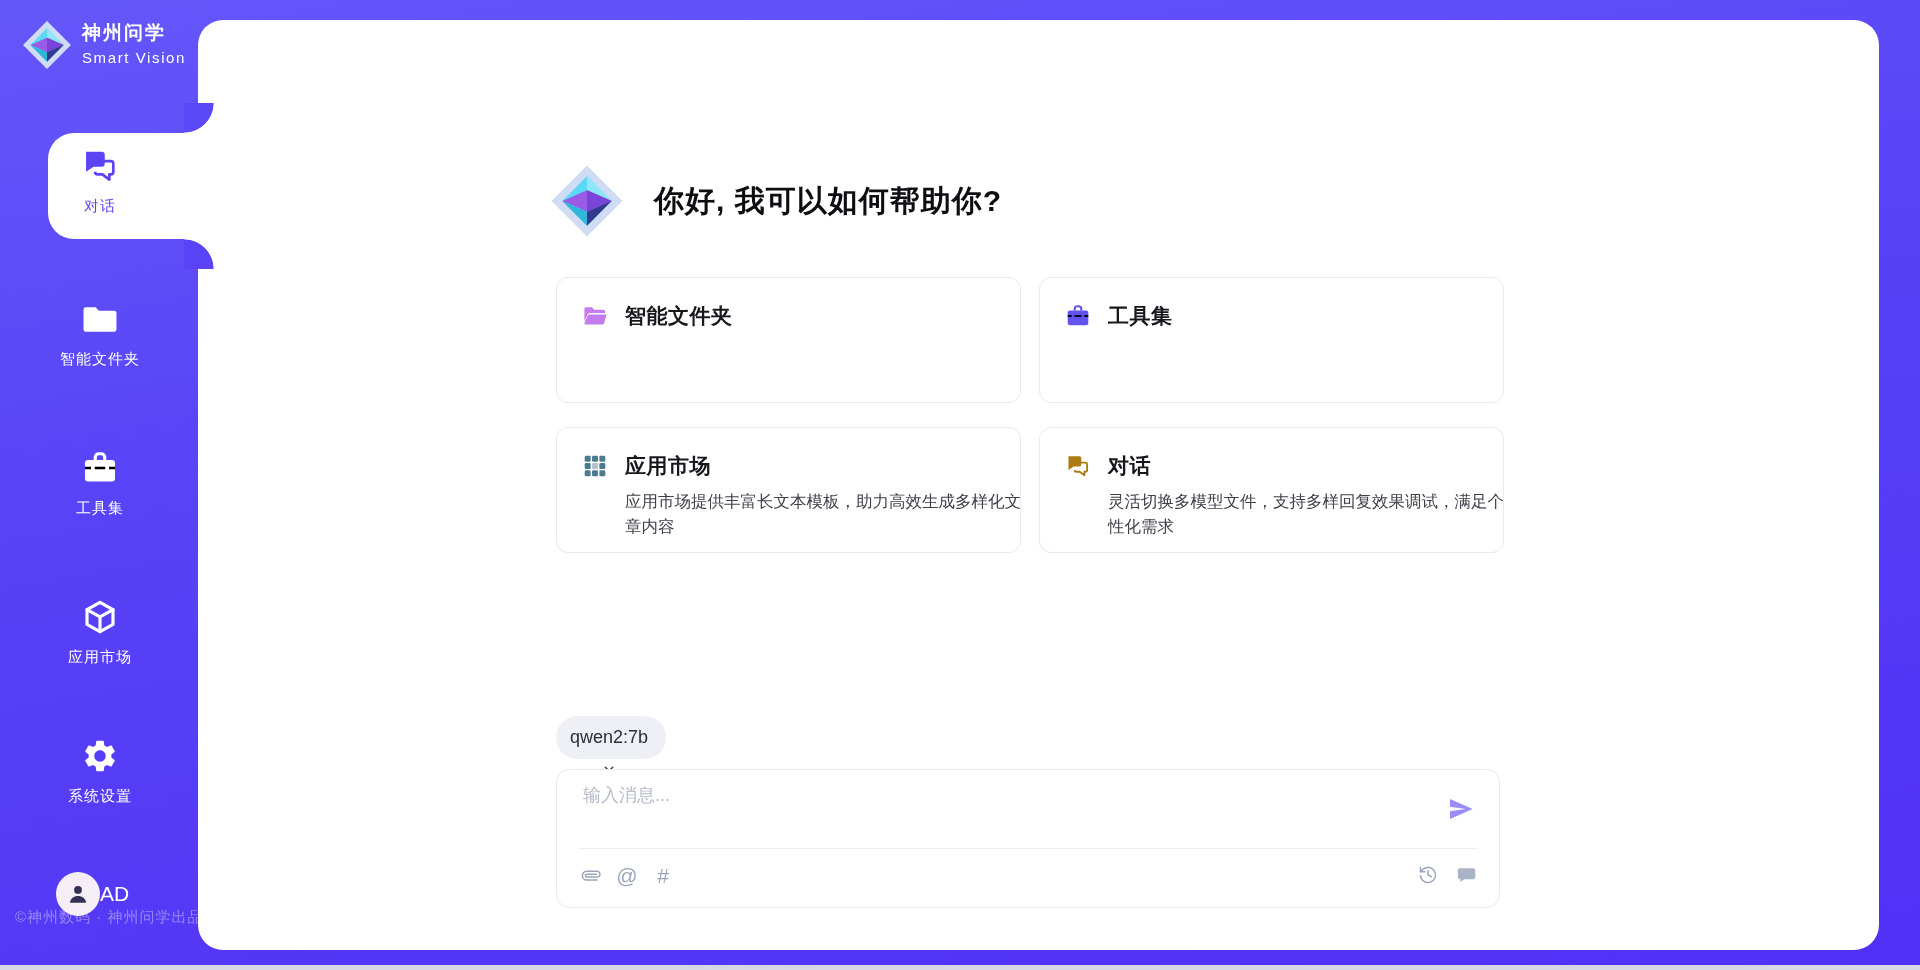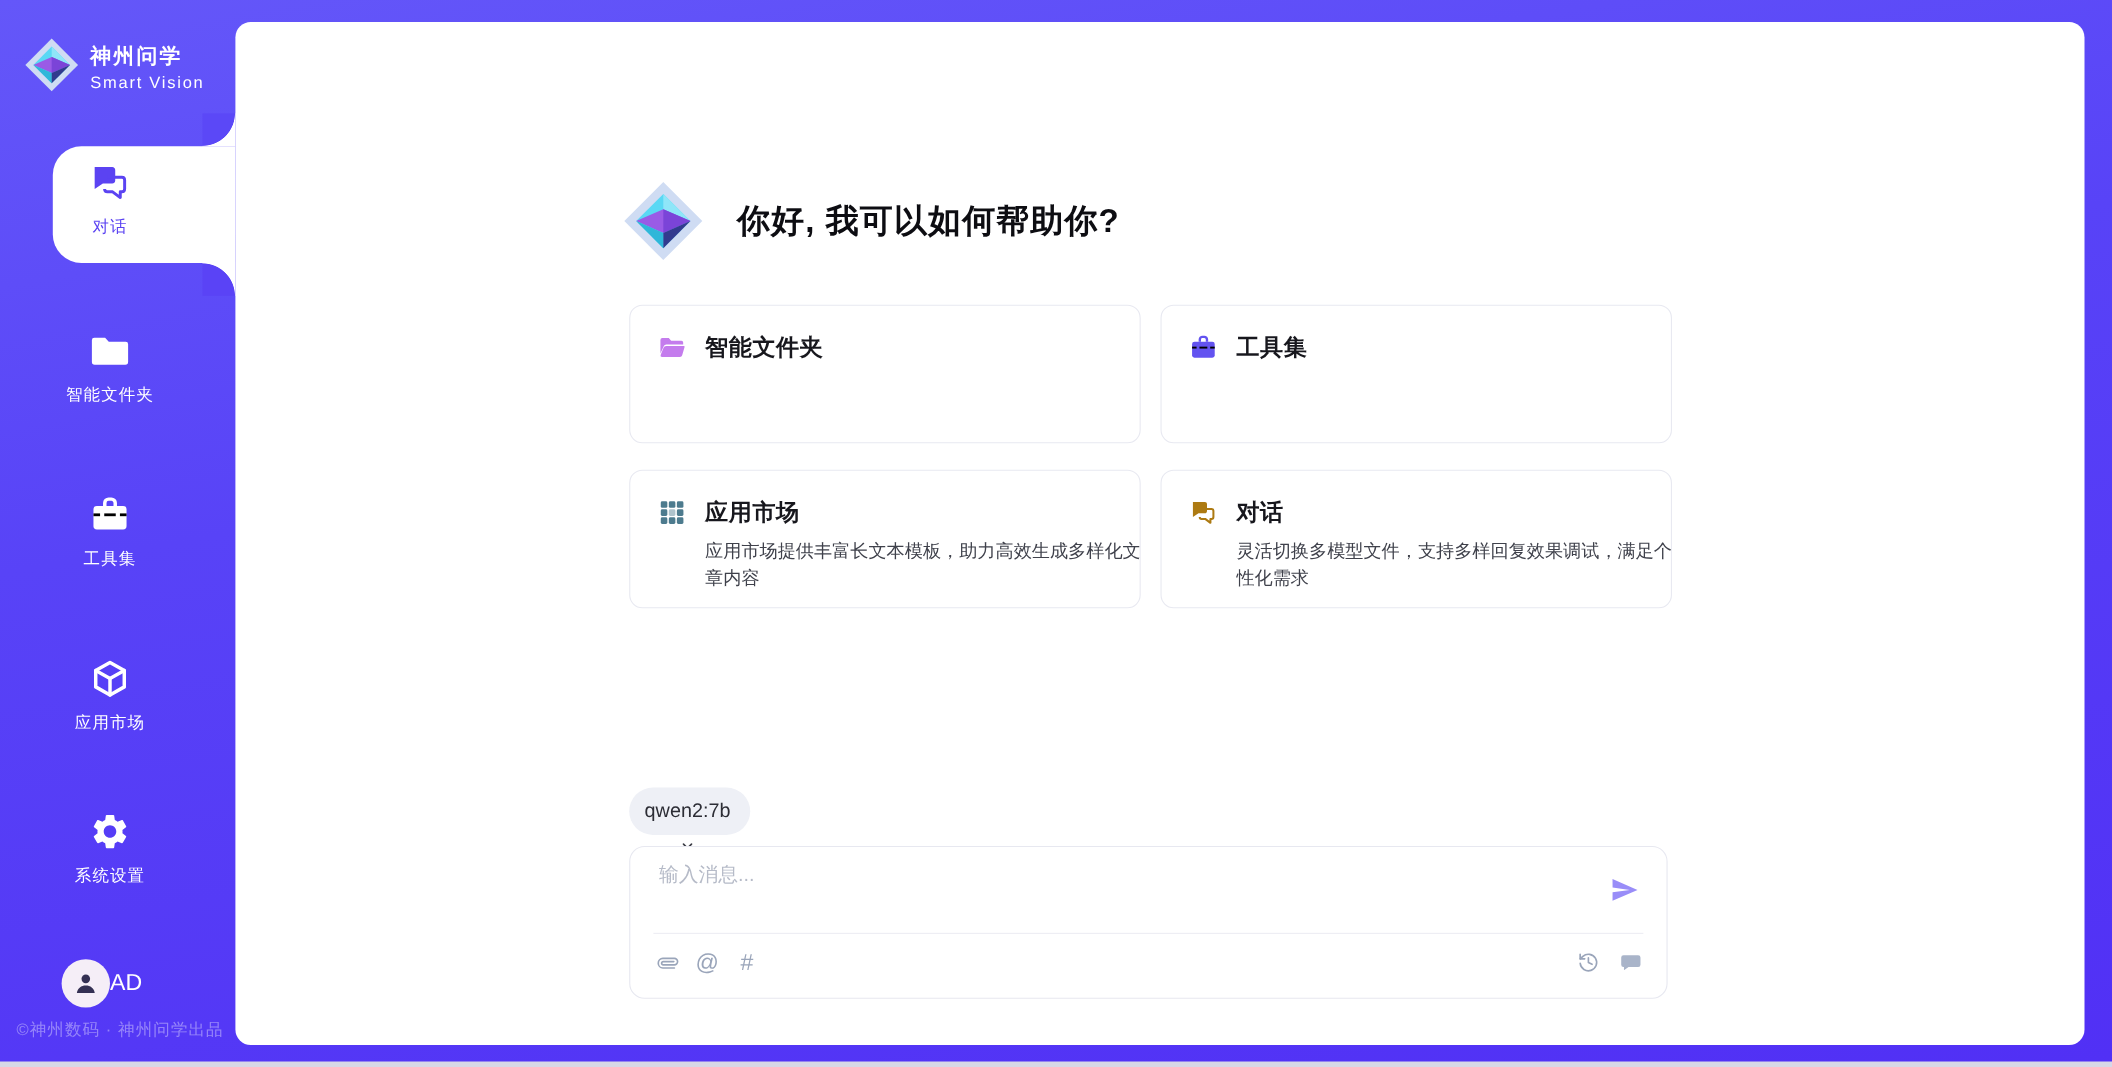--- a/index.html
+++ b/index.html
@@ -5,46 +5,46 @@
   html,body{margin:0;padding:0;}
   body{
     width:1920px;height:970px;position:relative;overflow:hidden;
     background:#d7d8e6;
     font-family:"Liberation Sans", sans-serif;
   }
   
   .frame{position:absolute;left:0;top:0;width:1920px;height:965px;
     background:linear-gradient(170deg,#6457f9 0%,#5843f7 40%,#5130f5 100%);}
   
-  .main{position:absolute;left:214px;top:20px;width:1681px;height:930px;
-    background:#fff;border-radius:14px;}
+  .main{position:absolute;left:198px;top:20px;width:1681px;height:930px;
+    background:#fff;border-radius:25px;}
   
   .sidebar{position:absolute;left:0;top:0;width:214px;height:965px;}
-  .logo{position:absolute;left:22px;top:20px;display:flex;align-items:flex-end;gap:10px;margin-top:14px;}
+  .logo{position:absolute;left:22px;top:20px;display:flex;align-items:flex-start;gap:10px;}
   .logo svg{width:50px;height:50px;}
   .brand-name{font-size:19px;font-weight:700;color:#fff;letter-spacing:2px;}
   .brand-sub{font-size:15px;color:#fff;letter-spacing:1.6px;margin-top:3px;}
   .active-tab{position:absolute;left:48px;top:133px;width:166px;height:106px;
     background:#fff;border-radius:26px 0 0 26px;}
   .active-tab::before{content:"";position:absolute;right:0;top:-30px;width:30px;height:30px;
     background:radial-gradient(circle at 0 0,#5b48f7 29.2px,#fff 29.9px);}
   .active-tab::after{content:"";position:absolute;right:0;bottom:-30px;width:30px;height:30px;
     background:radial-gradient(circle at 0 100%,#5a43f6 29.2px,#fff 29.9px);}
   .nav-item{position:absolute;left:10px;width:180px;display:flex;flex-direction:column;
     align-items:center;gap:12px;color:#fff;cursor:pointer;z-index:2;}
   .nav-item svg{width:38px;height:38px;display:block;}
   .nav-label{font-size:15px;letter-spacing:1px;}
   .nav-item.active{color:#5b43f2;}
   .ni1{top:147px}.ni2{top:300px}.ni3{top:449px}.ni4{top:598px}.ni5{top:737px}
   .user{position:absolute;left:56px;top:872px;display:flex;align-items:center;cursor:pointer;}
   .avatar{width:44px;height:44px;border-radius:50%;background:#f5eef7;
     display:flex;align-items:center;justify-content:center;}
   .avatar svg{width:26px;height:26px;color:#343053;}
   .user-name{font-size:21px;color:#fff;}
-  .side-footer{position:absolute;left:15px;top:927px;font-size:15px;
+  .side-footer{position:absolute;left:15px;top:908px;font-size:15px;
     color:rgba(255,255,255,.38);letter-spacing:1px;white-space:nowrap;}
   
   .hero{position:absolute;left:352px;top:144px;display:flex;align-items:center;gap:30px;}
   .hero svg{width:74px;height:74px;}
   .greeting{font-size:30px;font-weight:700;color:#0d0d12;letter-spacing:1px;}
   
   .cards{position:absolute;left:358px;top:257px;display:grid;
     grid-template-columns:465px 465px;column-gap:18px;row-gap:24px;}
   .card{box-sizing:border-box;height:126px;border:1px solid #e8e9f1;border-radius:12px;
     padding:24px 24px 0 25px;background:#fff;cursor:pointer;}

